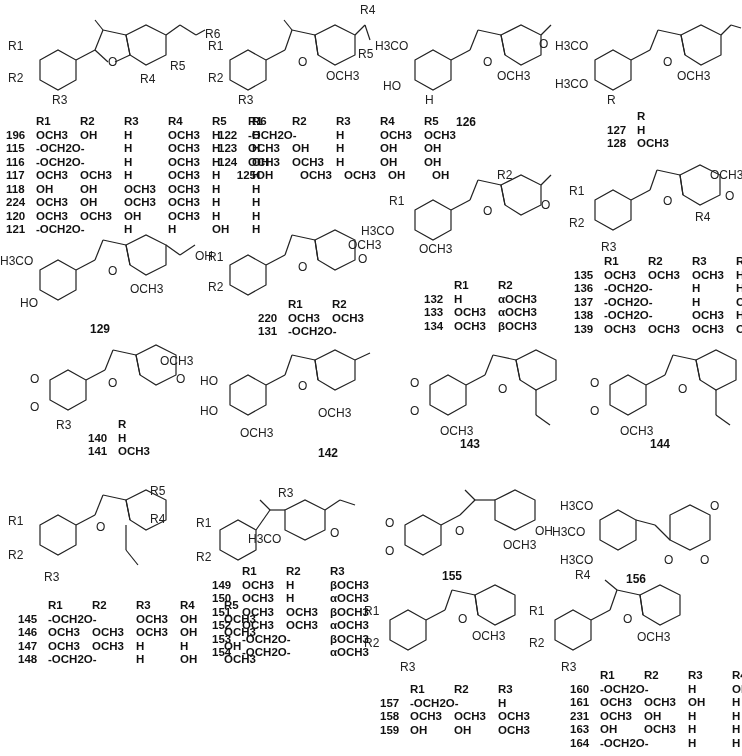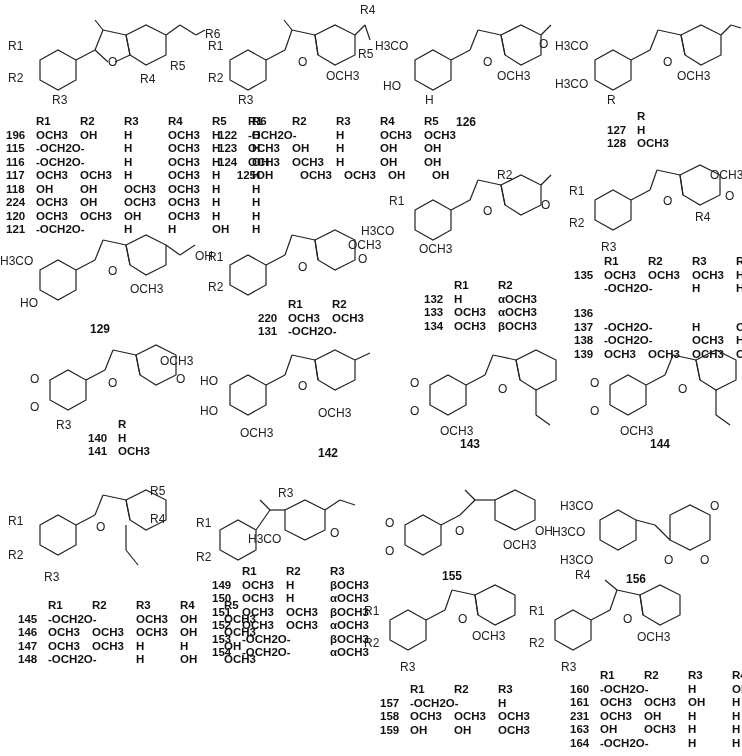--- a/index.html
+++ b/index.html
@@ -489,21 +489,21 @@
       <span class="c" style="width: 44px;">R4</span>
     </div>
     <div class="row">
       <span class="c" style="width: 30px;">135</span>
       <span class="c" style="width: 44px;">OCH3</span>
       <span class="c" style="width: 44px;">OCH3</span>
       <span class="c" style="width: 44px;">OCH3</span>
       <span class="c" style="width: 44px;">H</span>
     </div>
     <div class="row">
-      <span class="c" style="width: 30px; margin-top: 25px;">136</span>
+      <span class="c" style="width: 30px;">136</span>
       <span class="c" style="width: 44px;">-OCH2O-</span>
       <span class="c" style="width: 44px;"></span>
       <span class="c" style="width: 44px;">H</span>
       <span class="c" style="width: 44px;">H</span>
     </div>
     <div class="row">
       <span class="c" style="width: 30px;">137</span>
       <span class="c" style="width: 44px;">-OCH2O-</span>
       <span class="c" style="width: 44px;"></span>
       <span class="c" style="width: 44px;">H</span>

